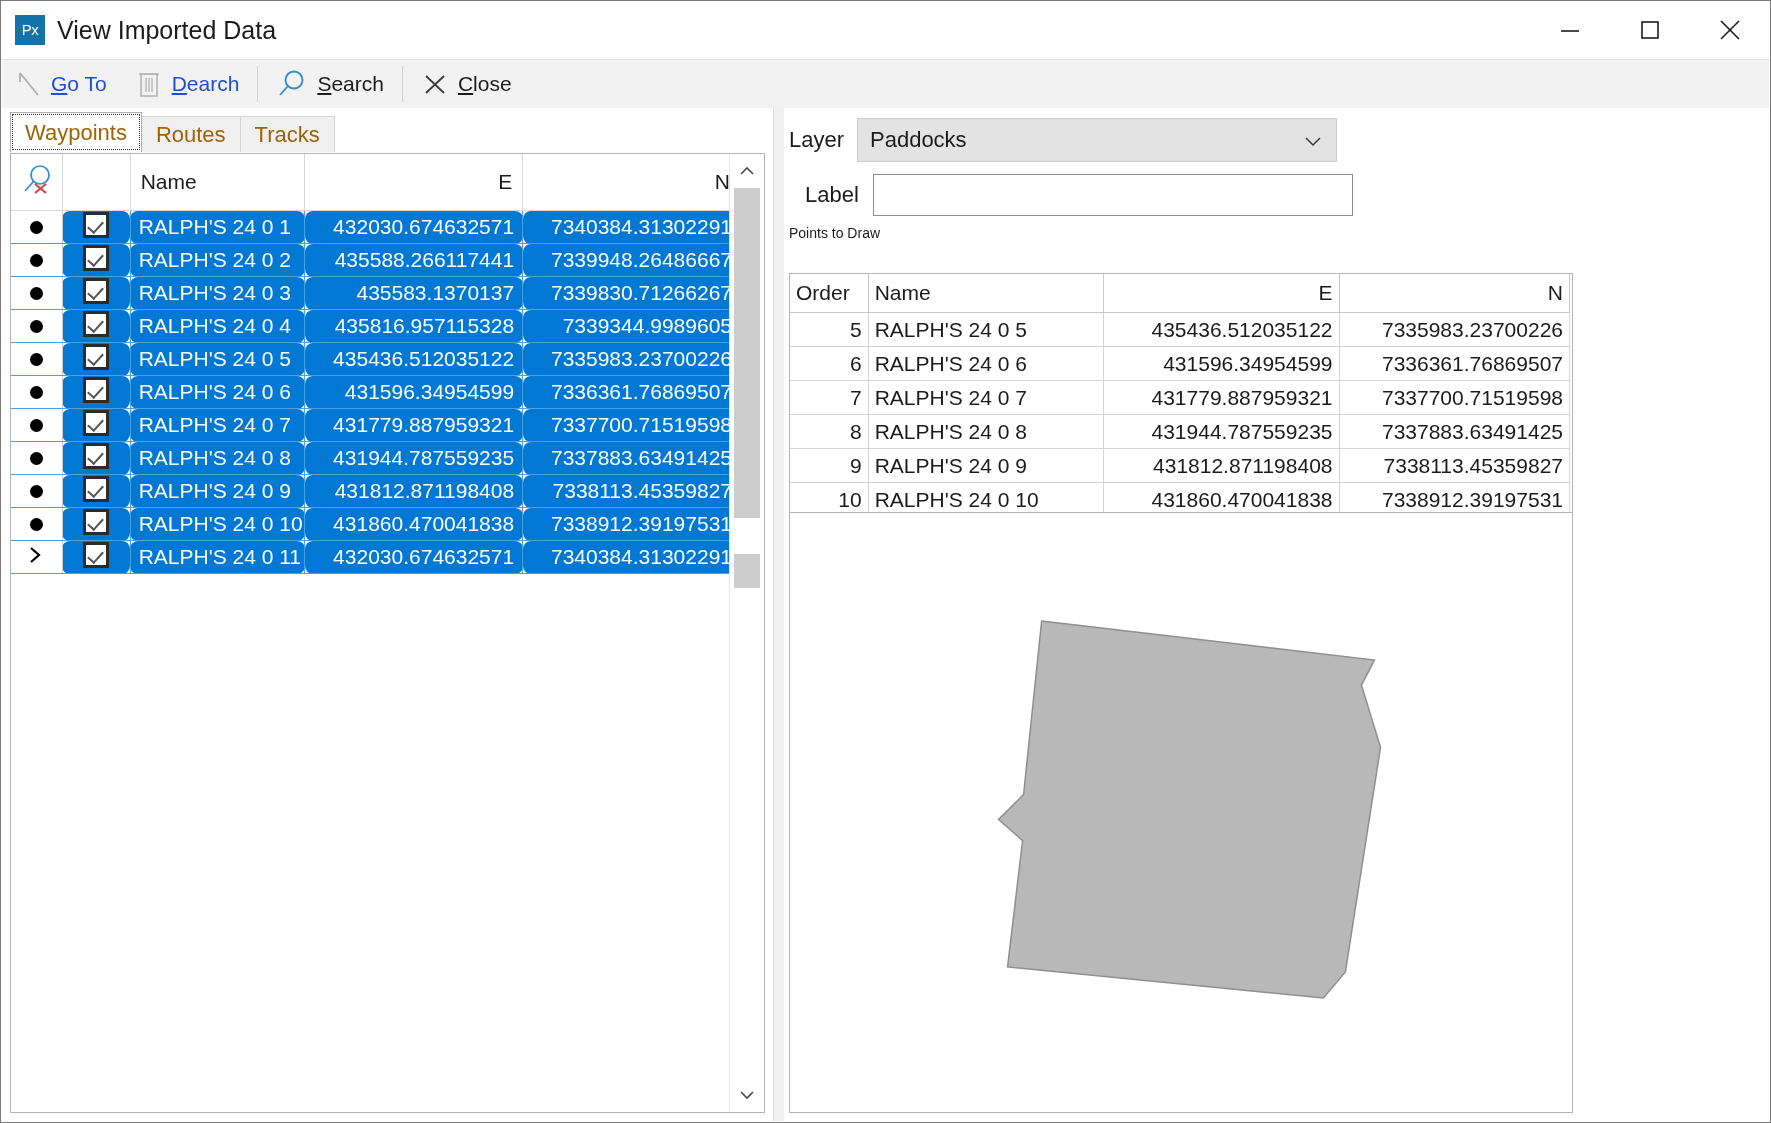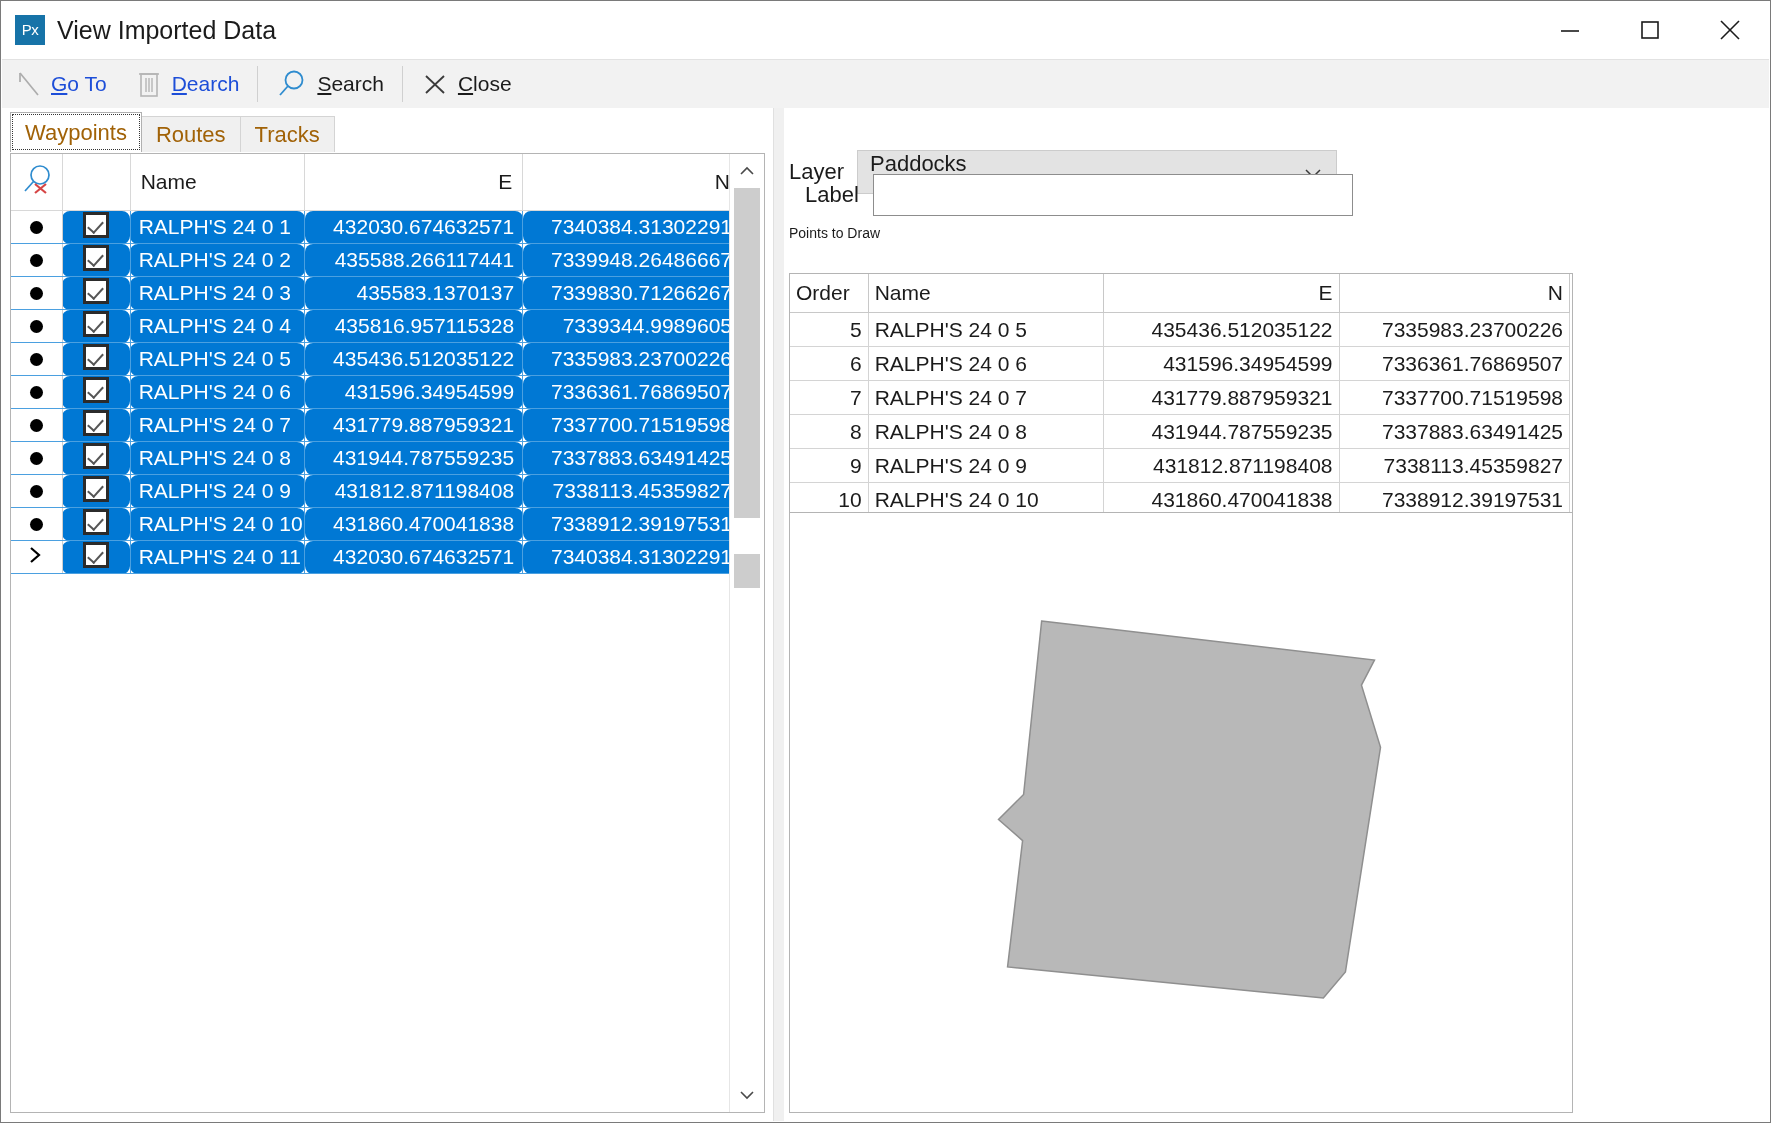--- a/index.html
+++ b/index.html
@@ -259,20 +259,21 @@
   .field-label {
     font-size: 22px;
     color: #1b1b1b;
     width: 68px;
   }
   .combo {
     height: 44px;
     background: #e3e3e3;
     border: 1px solid #cccccc;
     display: flex;
+    align-items: center;
     padding: 0 12px;
     font-size: 22px;
     color: #1b1b1b;
     box-sizing: border-box;
     position: relative;
   }
   .combo .caret {
     position: absolute;
     right: 14px; top: 50%;
     transform: translateY(-50%);
@@ -576,21 +577,21 @@
           </svg>
         </div>
       </div>
     </div>
   </div>
 
   <div class="splitter"></div>
 
   <div class="right-pane">
 
-    <div class="form-row" style="left:5px; top:10px; width:690px;margin-top:32px;">
+    <div class="form-row" style="left:5px; top:10px; width:690px;">
       <div class="field-label">Layer</div>
       <div class="combo" style="width:480px;">
         <span>Paddocks</span>
         <span class="caret">
           <svg width="18" height="11" viewBox="0 0 18 11">
             <polyline points="2,2 9,9 16,2" fill="none" stroke="#3a3a3a" stroke-width="1.5"></polyline>
           </svg>
         </span>
       </div>
     </div>

